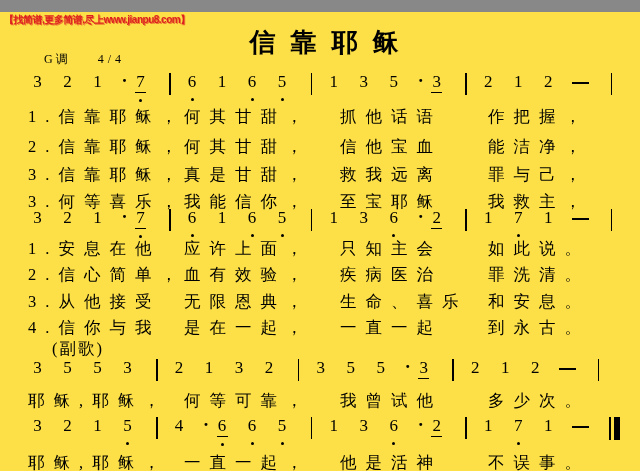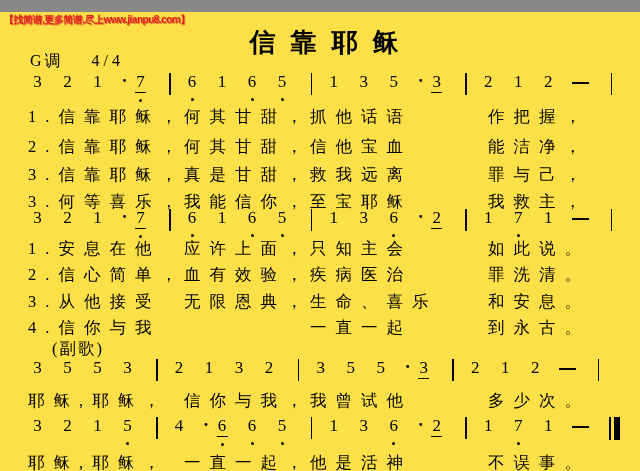--- a/index.html
+++ b/index.html
@@ -14,21 +14,21 @@
     color:#dd1f1f;font-weight:bold;letter-spacing:-0.5px;
     text-shadow:1px 1px 0 rgba(221,31,31,.55);
     font-family:"Liberation Sans","DejaVu Sans",sans-serif;white-space:nowrap;
   }
   
   .title{
     position:absolute;top:13px;left:0;right:0;margin:0;text-align:center;
     font-size:26px;font-weight:bold;letter-spacing:15px;text-indent:15px;padding-left:8px;
   }
   
-  .keysig{position:absolute;top:39px;left:30px;font-size:16px;}
+  .keysig{position:absolute;top:39px;left:44px;font-size:12px;}
   .keysig .key{letter-spacing:3px;}
   .keysig .time{margin-left:24px;letter-spacing:4px;}
   
   .notation-row{
     position:absolute;left:0;width:640px;height:34px;
     padding-left:28px;box-sizing:border-box;
     display:flex;align-items:flex-start;
   }
   .tok{display:inline-block;flex:0 0 auto;}
   .note{width:19px;margin-right:11px;text-align:center;}
@@ -43,21 +43,21 @@
   .barline{width:1.6px;height:22px;background:#000;margin:1px 12px 0 8px;}
   .dash{width:17px;height:2px;background:#000;margin:10px 14px 0 3px;}
   .finalbar{display:flex;margin:1px 0 0 6px;height:23px;}
   .finalbar .thin{width:2px;background:#000;margin-right:3px;}
   .finalbar .thick{width:6px;background:#000;}
   
   .lyric-row{position:absolute;left:0;width:631px;height:22px;font-size:16.5px;}
   .lyric-row .lg{position:absolute;top:0;letter-spacing:9px;white-space:nowrap;}
   .lg.g0{left:28px;}
   .lg.g1{left:184px;}
-  .lg.g2{left:310px;}
+  .lg.g2{left:340px;}
   .lg.g3{left:488px;}
   
   .chorus-marker{position:absolute;top:326px;left:52px;font-size:16.5px;letter-spacing:2px;}
 </style>
 </head>
 <body>
 
 <div id="sheet">
   <div class="watermark">【找简谱,更多简谱,尽上www.jianpu8.com】</div>
   <h1 class="title">信靠耶稣</h1>
@@ -151,20 +151,21 @@
         <span class="lg g3">罪洗清。</span>
       </div>
       <div class="lyric-row" style="top: 279px;">
         <span class="lg g0">3.从他接受</span>
         <span class="lg g1">无限恩典，</span>
         <span class="lg g2">生命、喜乐</span>
         <span class="lg g3">和安息。</span>
       </div>
       <div class="lyric-row" style="top: 305px;">
         <span class="lg g0">4.信你与我</span>
+        <span class="lg g1">是在一起，</span>
         <span class="lg g2">一直一起</span>
         <span class="lg g3">到永古。</span>
       </div>
       <div class="notation-row" style="top: 346px;">
         <span class="tok note"><span class="d">3</span><span class="ld"></span></span>
         <span class="tok note"><span class="d">5</span><span class="ld"></span></span>
         <span class="tok note"><span class="d">5</span><span class="ld"></span></span>
         <span class="tok note"><span class="d">3</span><span class="ld"></span></span>
         <span class="tok barline"></span>
         <span class="tok note"><span class="d">2</span><span class="ld"></span></span>
@@ -179,21 +180,21 @@
         <span class="tok note"><span class="d u">3</span><span class="ld"></span></span>
         <span class="tok barline"></span>
         <span class="tok note"><span class="d">2</span><span class="ld"></span></span>
         <span class="tok note"><span class="d">1</span><span class="ld"></span></span>
         <span class="tok note"><span class="d">2</span><span class="ld"></span></span>
         <span class="tok dash"></span>
         <span class="tok barline"></span>
       </div>
       <div class="lyric-row" style="top: 378px;">
         <span class="lg g0">耶稣,耶稣，</span>
-        <span class="lg g1">信你与我，</span>
+        <span class="lg g1">何等可靠，</span>
         <span class="lg g2">我曾试他</span>
         <span class="lg g3">多少次。</span>
       </div>
       <div class="notation-row" style="top: 404px;">
         <span class="tok note"><span class="d">3</span><span class="ld"></span></span>
         <span class="tok note"><span class="d">2</span><span class="ld"></span></span>
         <span class="tok note"><span class="d">1</span><span class="ld"></span></span>
         <span class="tok note"><span class="d">5</span><span class="ld"><i></i></span></span>
         <span class="tok barline"></span>
         <span class="tok note"><span class="d">4</span><span class="ld"></span></span>

